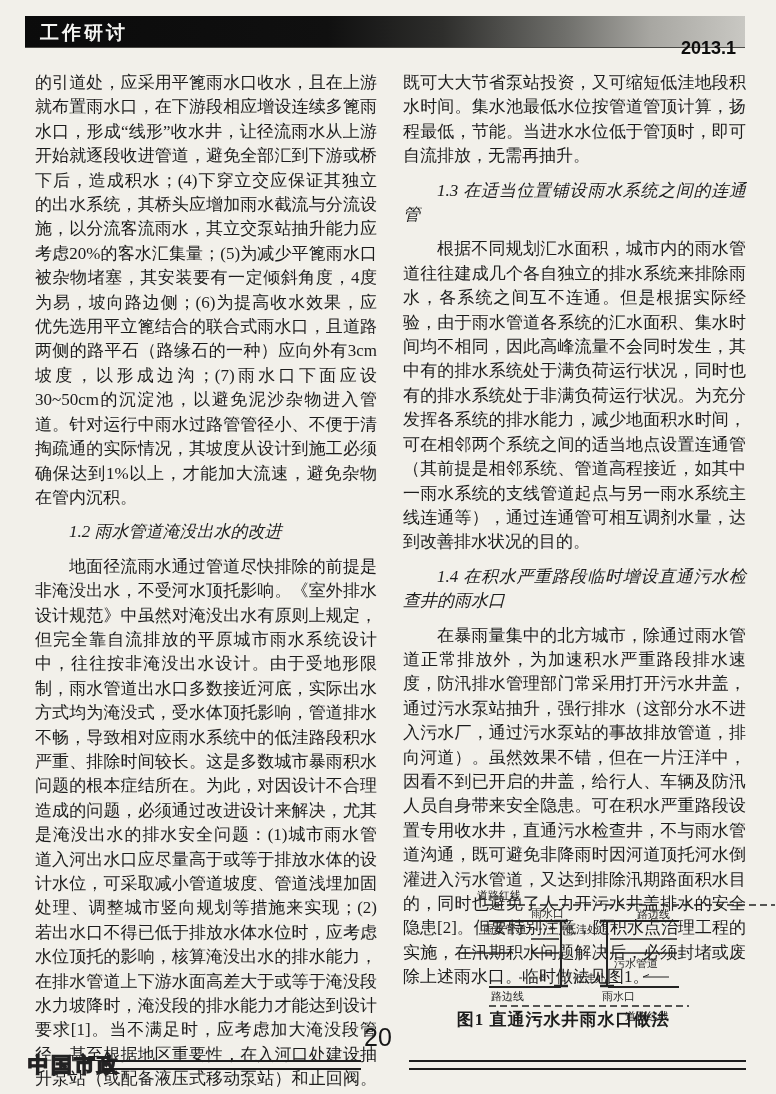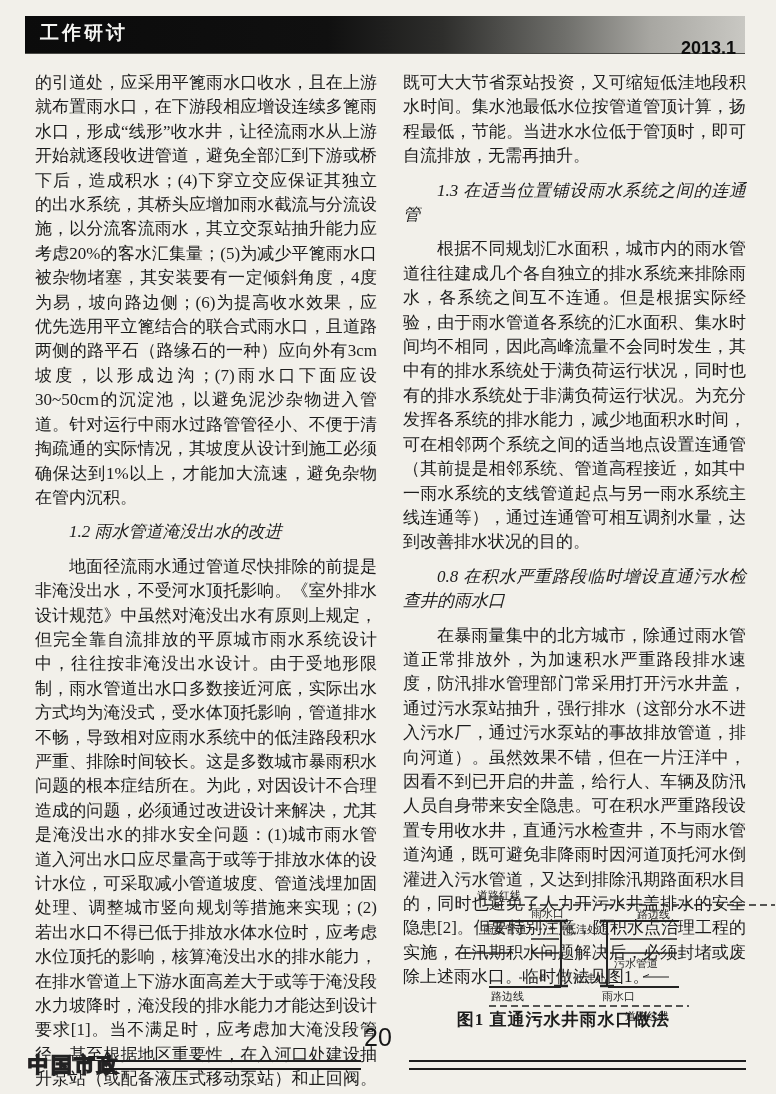--- a/index.html
+++ b/index.html
@@ -8,21 +8,21 @@
     background:#f2f0ea;
     font-family:"Liberation Serif", serif;
     color:#1c1c1c;
     position:relative;
     overflow:hidden;
   }
   .page { position:absolute; inset:0; }
 
   
   .band {
-    position:absolute; left:25px; top:16px; width:720px; height:37px;
+    position:absolute; left:25px; top:16px; width:720px; height:31px;
     background:linear-gradient(90deg,#0b0b0b 0%,#101010 42%,#2e2e2c 58%,#6f6f6b 75%,#a8a7a2 87%,#c9c8c3 100%);
     box-shadow:0 1px 0 #4a4a46;
   }
   .band-title {
     position:absolute; left:15px; top:4px;
     color:#f5f5f2; font-size:19px; font-weight:bold; letter-spacing:3px;
     font-family:"Liberation Sans", sans-serif;
   }
   .band-issue {
     position:absolute; right:9px; top:22px;
@@ -84,21 +84,21 @@
   <main class="col col-left">
     <p class="cont">的引道处，应采用平篦雨水口收水，且在上游就布置雨水口，在下游段相应增设连续多篦雨水口，形成“线形”收水井，让径流雨水从上游开始就逐段收进管道，避免全部汇到下游或桥下后，造成积水；(4)下穿立交应保证其独立的出水系统，其桥头应增加雨水截流与分流设施，以分流客流雨水，其立交泵站抽升能力应考虑20%的客水汇集量；(5)为减少平篦雨水口被杂物堵塞，其安装要有一定倾斜角度，4度为易，坡向路边侧；(6)为提高收水效果，应优先选用平立篦结合的联合式雨水口，且道路两侧的路平石（路缘石的一种）应向外有3cm坡度，以形成边沟；(7)雨水口下面应设30~50cm的沉淀池，以避免泥沙杂物进入管道。针对运行中雨水过路管管径小、不便于清掏疏通的实际情况，其坡度从设计到施工必须确保达到1%以上，才能加大流速，避免杂物在管内沉积。</p>
     <h3>1.2  雨水管道淹没出水的改进</h3>
     <p>地面径流雨水通过管道尽快排除的前提是非淹没出水，不受河水顶托影响。《室外排水设计规范》中虽然对淹没出水有原则上规定，但完全靠自流排放的平原城市雨水系统设计中，往往按非淹没出水设计。由于受地形限制，雨水管道出水口多数接近河底，实际出水方式均为淹没式，受水体顶托影响，管道排水不畅，导致相对应雨水系统中的低洼路段积水严重、排除时间较长。这是多数城市暴雨积水问题的根本症结所在。为此，对因设计不合理造成的问题，必须通过改进设计来解决，尤其是淹没出水的排水安全问题：(1)城市雨水管道入河出水口应尽量高于或等于排放水体的设计水位，可采取减小管道坡度、管道浅埋加固处理、调整城市竖向规划等措施来实现；(2)若出水口不得已低于排放水体水位时，应考虑水位顶托的影响，核算淹没出水的排水能力，在排水管道上下游水面高差大于或等于淹没段水力坡降时，淹没段的排水能力才能达到设计要求[1]。当不满足时，应考虑加大淹没段管径，甚至根据地区重要性，在入河口处建设抽升泵站（或配备液压式移动泵站）和止回阀。其中泵站的抽升能力按相应雨水系统管道设计汇水量的50%计算，在降雨时一方面通过管道自流排放，同时也通过泵站抽升强排（只抽升低洼路面积水水量），</p>
   </main>
 
   <main class="col col-right">
     <p class="cont">既可大大节省泵站投资，又可缩短低洼地段积水时间。集水池最低水位按管道管顶计算，扬程最低，节能。当进水水位低于管顶时，即可自流排放，无需再抽升。</p>
     <h3>1.3  在适当位置铺设雨水系统之间的连通管</h3>
     <p>根据不同规划汇水面积，城市内的雨水管道往往建成几个各自独立的排水系统来排除雨水，各系统之间互不连通。但是根据实际经验，由于雨水管道各系统的汇水面积、集水时间均不相同，因此高峰流量不会同时发生，其中有的排水系统处于满负荷运行状况，同时也有的排水系统处于非满负荷运行状况。为充分发挥各系统的排水能力，减少地面积水时间，可在相邻两个系统之间的适当地点设置连通管（其前提是相邻系统、管道高程接近，如其中一雨水系统的支线管道起点与另一雨水系统主线连通等），通过连通管可相互调剂水量，达到改善排水状况的目的。</p>
-    <h3>0.8  在积水严重路段临时增设直通污水检查井的雨水口</h3>
+    <h3>1.4  在积水严重路段临时增设直通污水检查井的雨水口</h3>
     <p>在暴雨量集中的北方城市，除通过雨水管道正常排放外，为加速积水严重路段排水速度，防汛排水管理部门常采用打开污水井盖，通过污水泵站抽升，强行排水（这部分水不进入污水厂，通过污水泵站的事故排放管道，排向河道）。虽然效果不错，但在一片汪洋中，因看不到已开启的井盖，给行人、车辆及防汛人员自身带来安全隐患。可在积水严重路段设置专用收水井，直通污水检查井，不与雨水管道沟通，既可避免非降雨时因河道顶托河水倒灌进入污水管道，又达到排除汛期路面积水目的，同时也避免了人力开污水井盖排水的安全隐患[2]。但要特别注意，随积水点治理工程的实施，在汛期积水问题解决后，必须封堵或废除上述雨水口。临时做法见图1。</p>
   </main>
 
   <figure class="fig" style="margin:17px;">
     <svg width="330" height="136" viewBox="0 0 330 136">
 
       <text x="30" y="10">道路红线</text>
       <path d="M38 16 H 328" stroke="#222" stroke-width="1.4" stroke-dasharray="7 4" fill="none"></path>
 
       <text x="84" y="28">雨水口</text>

